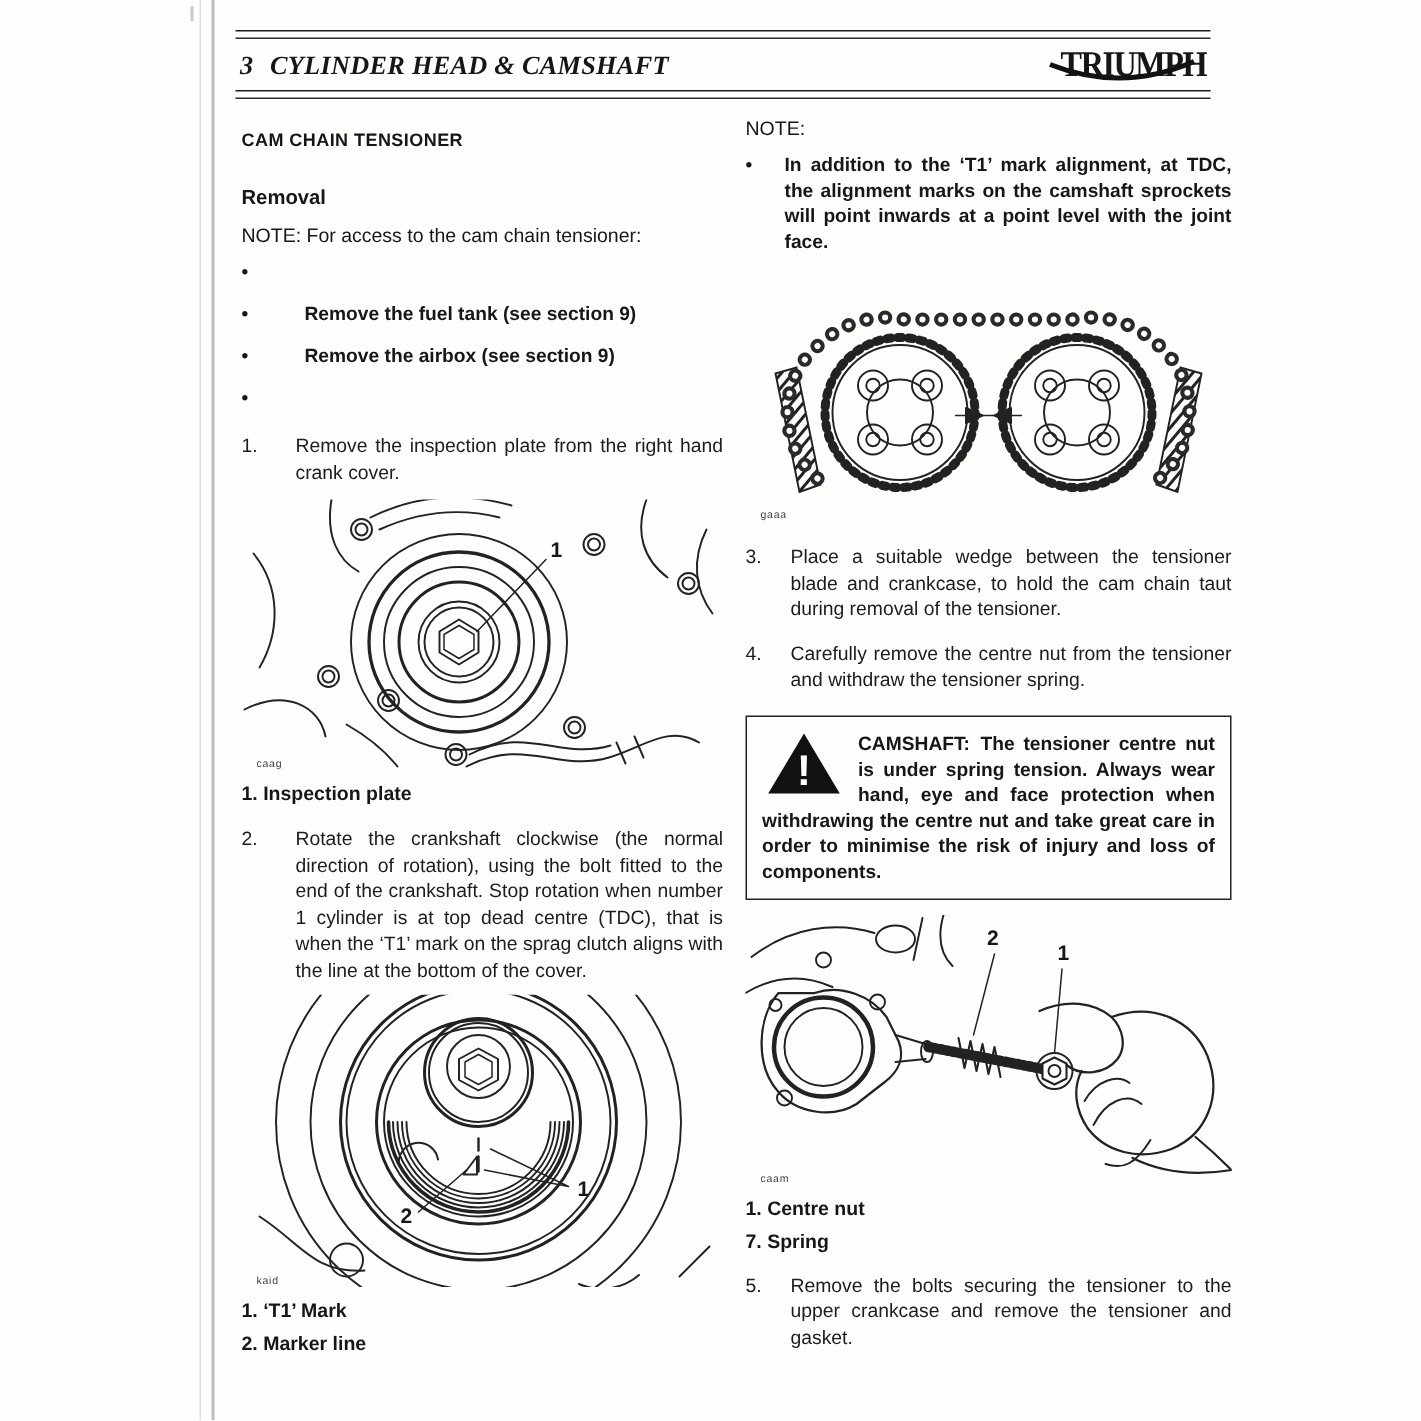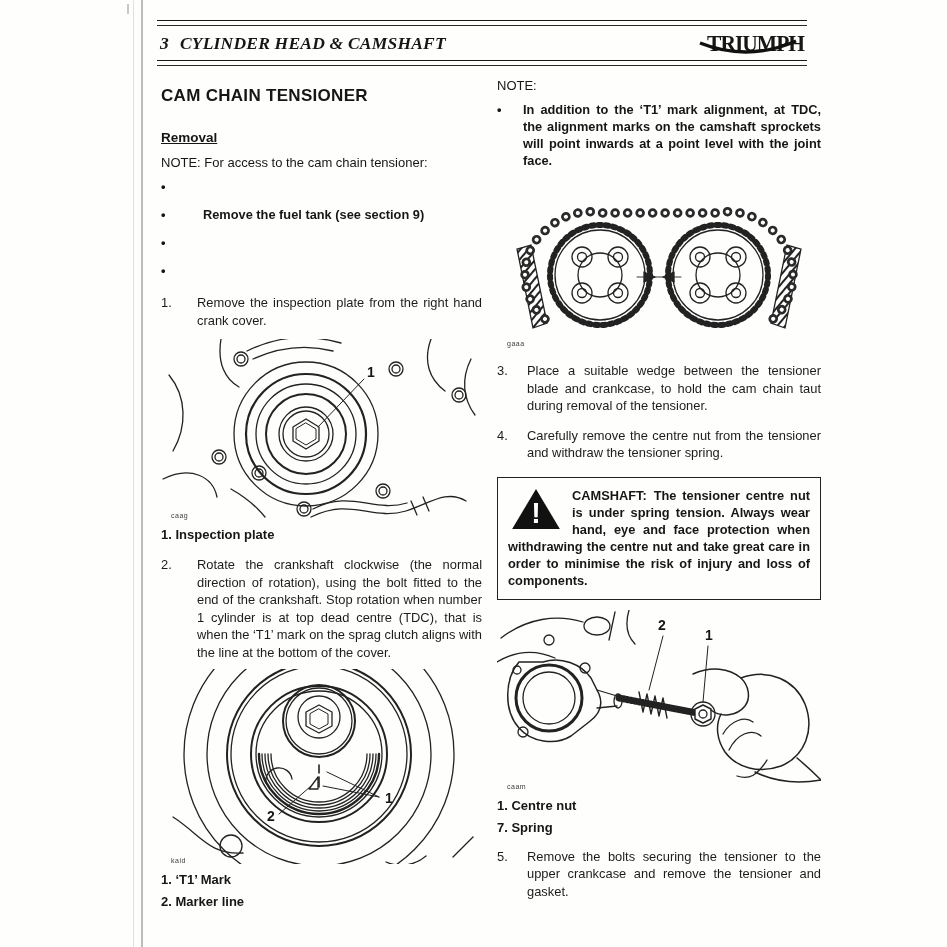--- a/index.html
+++ b/index.html
@@ -23,22 +23,22 @@
   .logo { position:relative; width:112px; height:30px; }
   .logo-text { font-family:"Liberation Serif","DejaVu Serif",serif; font-weight:bold; font-size:21.5px;
                letter-spacing:-1px; transform:scaleY(1.12); transform-origin:center; line-height:30px;
                text-align:right; }
   .logo-swoosh { position:absolute; left:0; top:0; width:112px; height:30px; }
 
   
   .col-left  { position:absolute; left:161px; top:86px;  width:321px; }
   .col-right { position:absolute; left:497px; top:78px;  width:324px; }
 
-  .sec-title { font-size:17px;  font-weight:bold; letter-spacing:.3px; margin:0 0 24px 0; }
-  .sub-title { font-size:13.5px; font-weight:bold; margin:0 0 10px 0;text-decoration:underline; }
+  .sec-title { font-size:12px;  font-weight:bold; letter-spacing:.3px; margin:0 0 24px 0; }
+  .sub-title { font-size:13.5px; font-weight:bold; margin:0 0 10px 0; }
   .note-line { font-size:13px; font-weight:normal; margin:0 0 8px 0; }
 
   .bullet { display:flex; margin-bottom:11px; font-weight:bold; font-size:12.8px; line-height:17px; }
   .bullet .b { width:42px; flex:none; }
   .bullet .t { flex:1; text-align:justify; }
   .col-right .bullet .b { width:26px; }
 
   .step { display:flex; font-size:12.9px; line-height:17.5px; font-weight:normal; color:#1c1c1c; }
   .step .n { width:36px; flex:none; }
   .step .t { flex:1; text-align:justify; }
@@ -91,20 +91,21 @@
 
     <div class="bullet">
       <span class="b">•</span>
     </div>
     <div class="bullet">
       <span class="b">•</span>
       <span class="t">Remove the fuel tank (see section 9)</span>
     </div>
     <div class="bullet">
       <span class="b">•</span>
+      <span class="t">Remove the airbox (see section 9)</span>
     </div>
     <div class="bullet">
       <span class="b">•</span>
     </div>
 
     <div class="step" style="margin-top:15px;">
       <span class="n">1.</span>
       <span class="t">Remove the inspection plate from the right hand crank cover.</span>
     </div>
 

